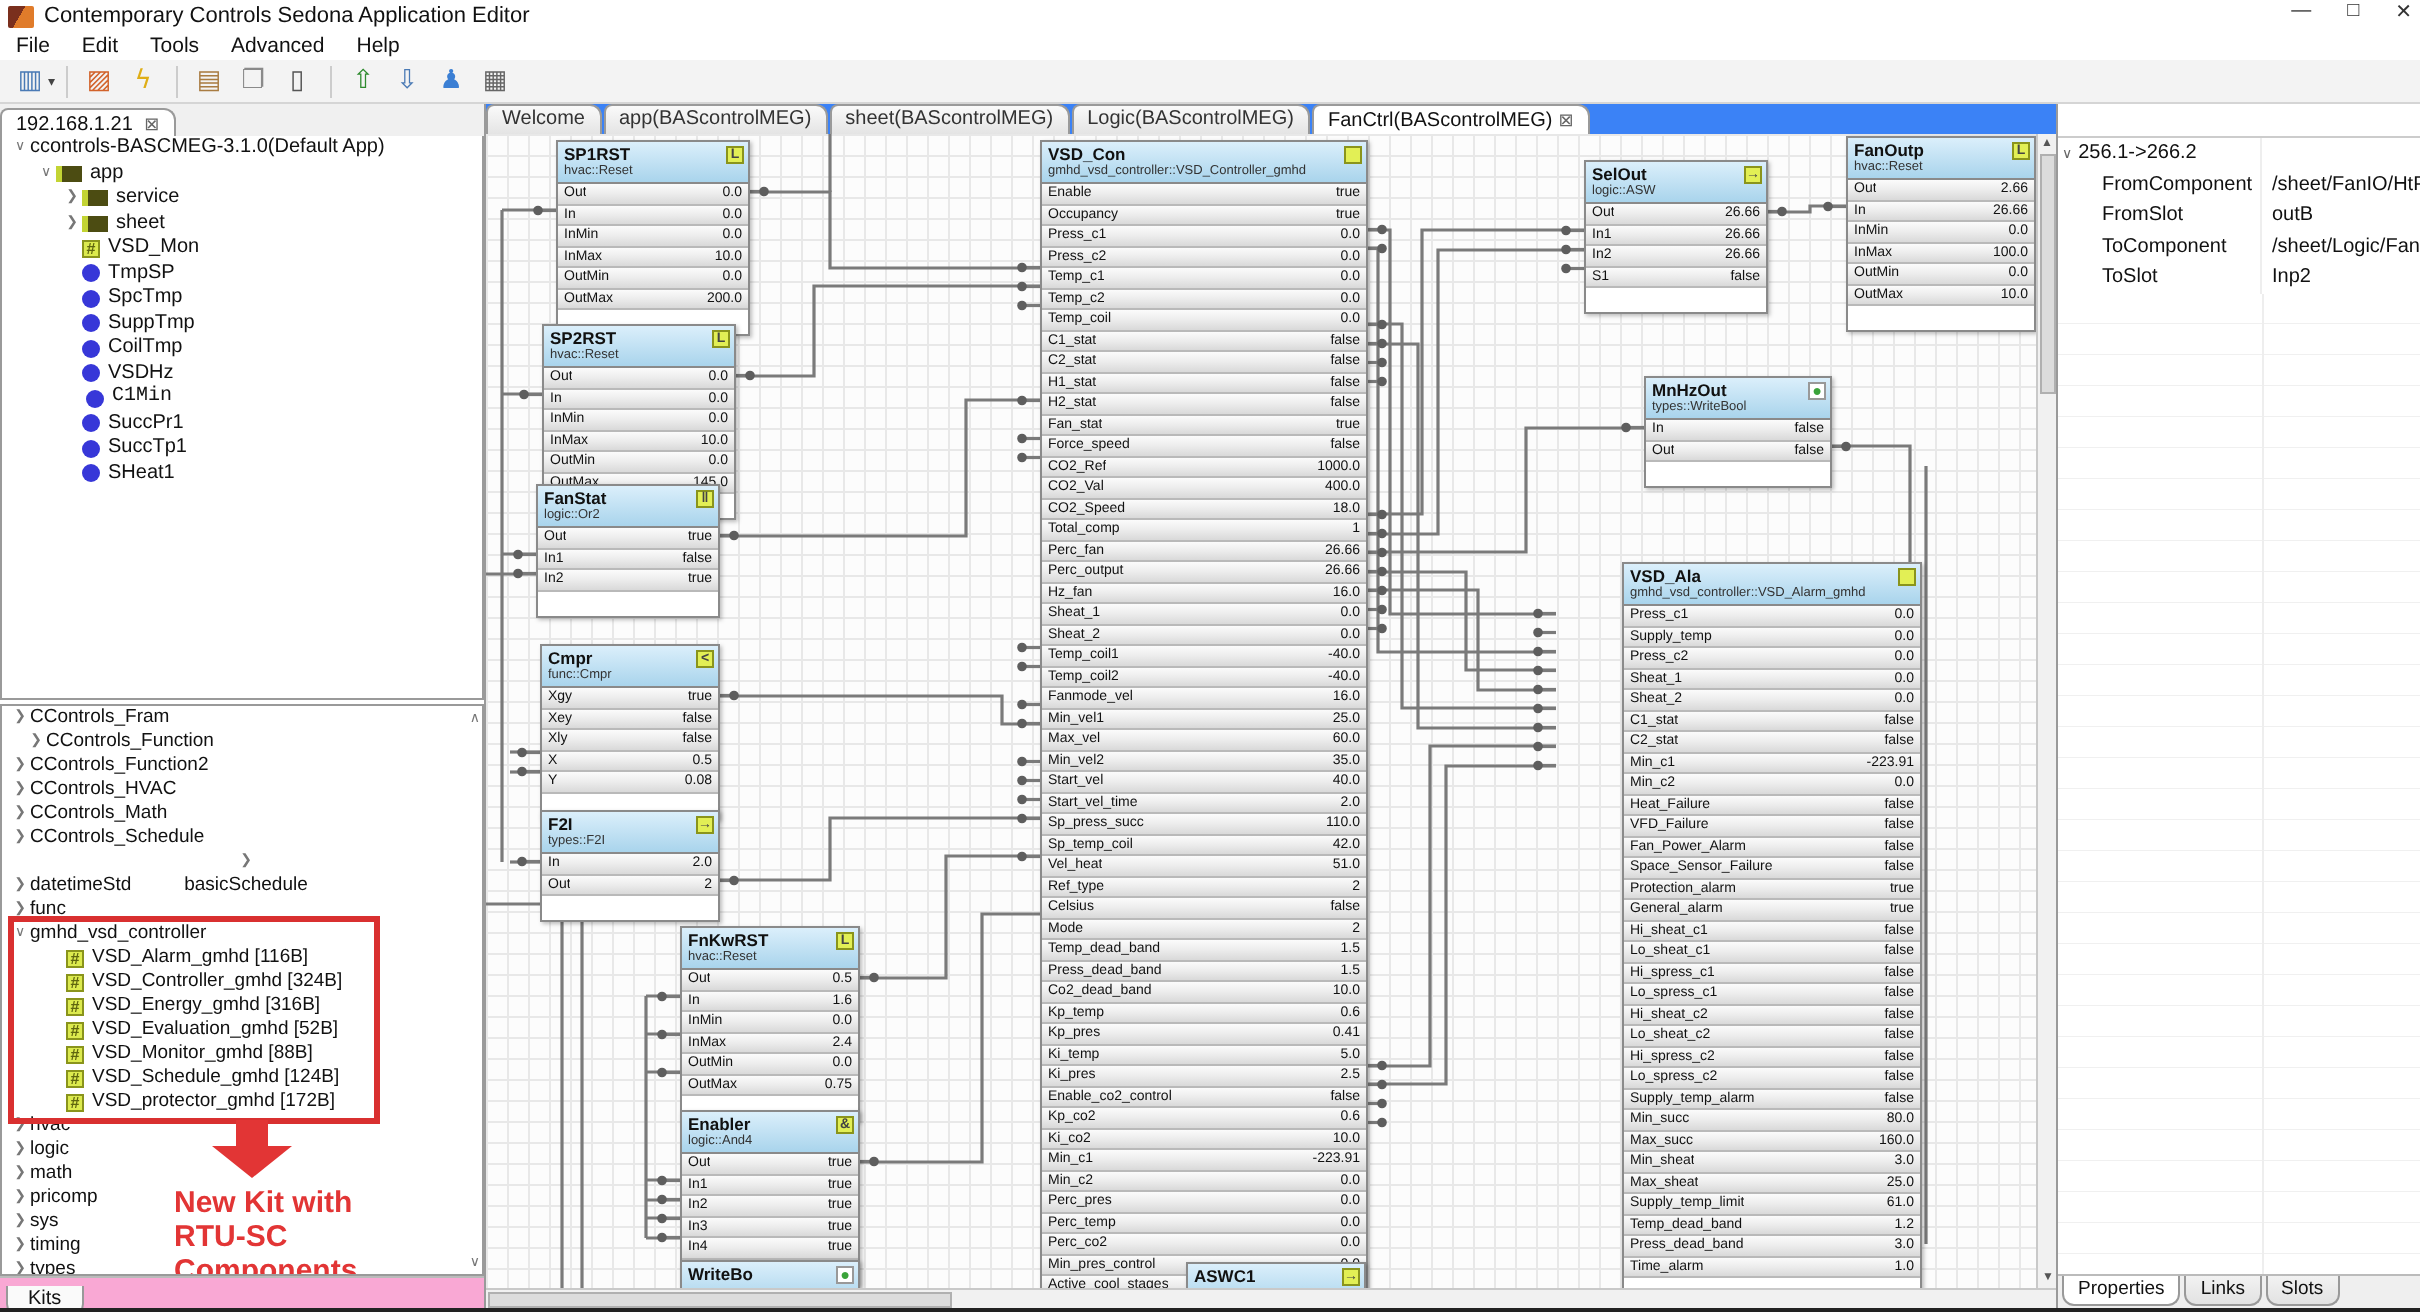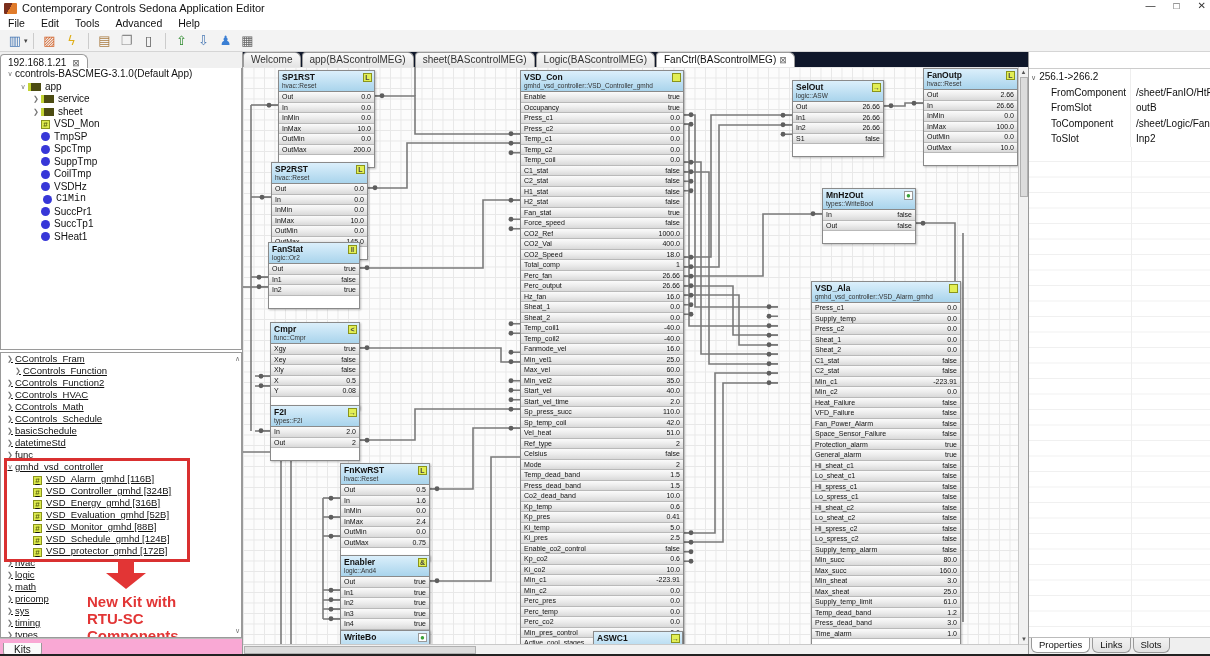--- a/index.html
+++ b/index.html
@@ -30,33 +30,33 @@
   #tree-panel{position:absolute;left:0;top:68px;width:242px;height:282px;background:#fff;
               border:1px solid #9a9a9a;border-top:none;box-sizing:border-box;overflow:hidden;}
   .trow{height:12.5px;line-height:12.5px;font-size:10px;white-space:nowrap;display:flex;align-items:center;}
   .texp{width:10px;text-align:center;font-size:7px;color:#777;flex:none;}
   .ico-folder{width:10px;height:8px;background:#4c4c12;border-left:3px solid #c3d434;margin-right:4px;flex:none;}
   .ico-kit{width:9px;height:9px;background:#dcea4e;border:1px solid #8a941c;color:#5f660f;font-size:8px;
            line-height:8px;text-align:center;font-weight:bold;margin-right:4px;flex:none;box-sizing:border-box;}
   .ico-dot{width:9px;height:9px;border-radius:50%;background:#3737d8;margin-right:4px;flex:none;}
   #kits-panel{position:absolute;left:0;top:352px;width:242px;height:286px;background:#fff;
               border:1px solid #9a9a9a;box-sizing:border-box;overflow:hidden;}
-  .krow{height:12px;line-height:12px;font-size:9.5px;white-space:nowrap;display:flex;align-items:flex-end;text-decoration:underline;}
+  .krow{height:12px;line-height:12px;font-size:9.5px;white-space:nowrap;display:flex;align-items:center;}
   #redbox{position:absolute;border:3px solid #d93030;left:3px;top:105px;width:180px;height:98px;pointer-events:none;}
   #red-arrow-stem{position:absolute;left:117px;top:207px;width:16px;height:13px;background:#e23535;}
   #red-arrow-head{position:absolute;left:105px;top:220px;width:0;height:0;
                   border-left:20px solid transparent;border-right:20px solid transparent;border-top:16px solid #e23535;}
   #red-note{position:absolute;left:86px;top:240px;color:#e23535;font-weight:bold;font-size:15px;line-height:17px;}
   .kscroll{position:absolute;right:1px;font-size:7px;color:#777;}
   #kits-tab-row{position:absolute;left:0;top:638px;width:243px;height:16px;background:#f9a8d4;border-top:1px solid #bbb;}
   #kits-tab{display:inline-block;margin-left:3px;height:14px;line-height:14px;padding:0 10px;font-size:10px;
             background:#fafafa;border:1px solid #999;border-top:none;border-radius:0 0 6px 6px;}
   
   #center{position:absolute;left:243px;top:52px;width:785px;height:602px;}
-  #editor-tabs{height:15px;background:#0f172a;border-bottom:1px solid #9a9a9a;display:flex;align-items:flex-end;}
+  #editor-tabs{height:15px;background:#3b82f6;border-bottom:1px solid #9a9a9a;display:flex;align-items:flex-end;}
   #editor-tabs .etab{height:14px;line-height:14px;font-size:10px;margin-right:1px;}
   #canvas{position:absolute;left:0;top:15px;width:775px;height:577px;background:#fcfcfc;overflow:hidden;
           background-image:linear-gradient(#e8e8e8 1px,transparent 1px),linear-gradient(90deg,#e8e8e8 1px,transparent 1px);
           background-size:10.5px 10.5px;}
   #wires{position:absolute;left:0;top:0;}
   
   .fb{position:absolute;border:1px solid #8a8a8a;background:#fff;box-shadow:1px 1px 2px rgba(0,0,0,.25);}
   .fbhead{height:21px;background:linear-gradient(180deg,#dbeffb,#a9d4ec);border-bottom:1px solid #8a8a8a;
           position:relative;padding:1px 3px 0 3px;box-sizing:border-box;}
   .fbtitle{font-size:8.5px;font-weight:bold;line-height:10px;display:block;}
@@ -232,21 +232,21 @@
       <span>CControls_HVAC</span>
     </div>
     <div class="krow" style="padding-left: 4px;">
       <span class="texp">❯</span>
       <span>CControls_Math</span>
     </div>
     <div class="krow" style="padding-left: 4px;">
       <span class="texp">❯</span>
       <span>CControls_Schedule</span>
     </div>
-    <div class="krow" style="padding-left: 4px;">
+    <div class="krow" style="padding-left: 4px; flex-direction: column;">
       <span class="texp">❯</span>
       <span>basicSchedule</span>
     </div>
     <div class="krow" style="padding-left: 4px;">
       <span class="texp">❯</span>
       <span>datetimeStd</span>
     </div>
     <div class="krow" style="padding-left: 4px;">
       <span class="texp">❯</span>
       <span>func</span>

